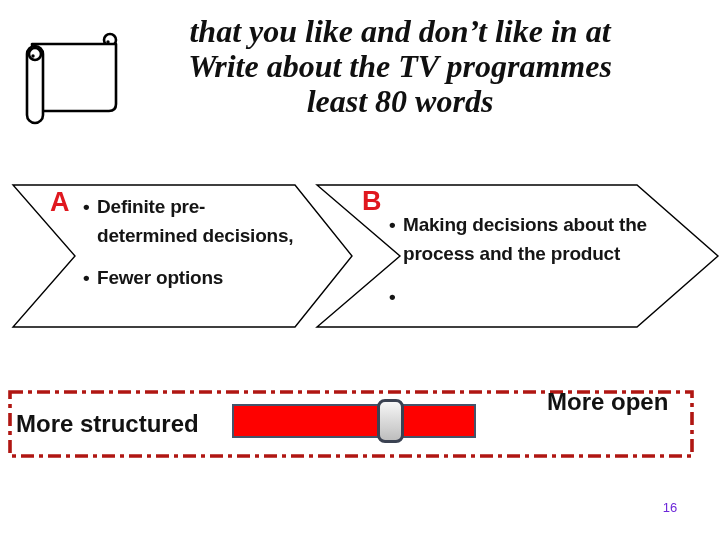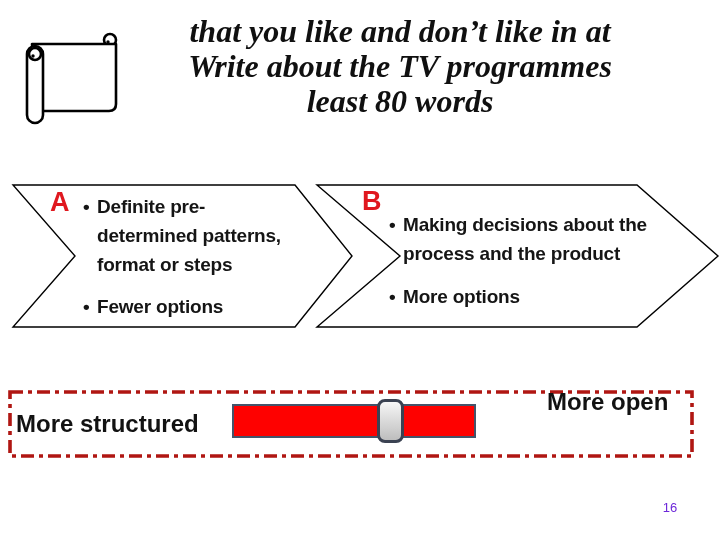--- a/index.html
+++ b/index.html
@@ -108,22 +108,21 @@
     <polygon points="13,5 295,5 352,76 295,147 13,147 75,76" fill="#ffffff" stroke="#000000" stroke-width="1.4"></polygon>
     <polygon points="317,5 637,5 718,76 637,147 317,147 400,76" fill="#ffffff" stroke="#000000" stroke-width="1.4"></polygon>
   </svg>
 
   <div class="abs opt-label" id="label-a">A</div>
   <div class="abs bullets" id="bullets-a">
     <div class="b-item">
       <span class="b-dot">•</span>
       <span class="b-text">
         <div>Definite pre-</div>
-        <div>determined patterns,</div>
-        <div>format or steps</div>
+        <div>determined decisions,</div>
       </span>
     </div>
     <div class="b-item">
       <span class="b-dot">•</span>
       <span class="b-text">
         <div>Fewer options</div>
       </span>
     </div>
   </div>
 
@@ -131,23 +130,20 @@
   <div class="abs bullets" id="bullets-b">
     <div class="b-item">
       <span class="b-dot">•</span>
       <span class="b-text">
         <div>Making decisions about the</div>
         <div>process and the product</div>
       </span>
     </div>
     <div class="b-item">
       <span class="b-dot">•</span>
-      <span class="b-text">
-        <div>More options</div>
-      </span>
     </div>
   </div>
 
   <svg class="abs spectrum-svg" viewBox="0 0 690 72">
     <rect x="4" y="4" width="682" height="64" fill="none" stroke="#b01612" stroke-width="3.6" stroke-dasharray="13 5 4 5"></rect>
   </svg>
   <div class="abs spec-label" id="spec-left">More structured</div>
   <div class="abs spec-label" id="spec-right">More open</div>
   <div class="abs slider-track"></div>
   <div class="abs slider-handle"></div>

